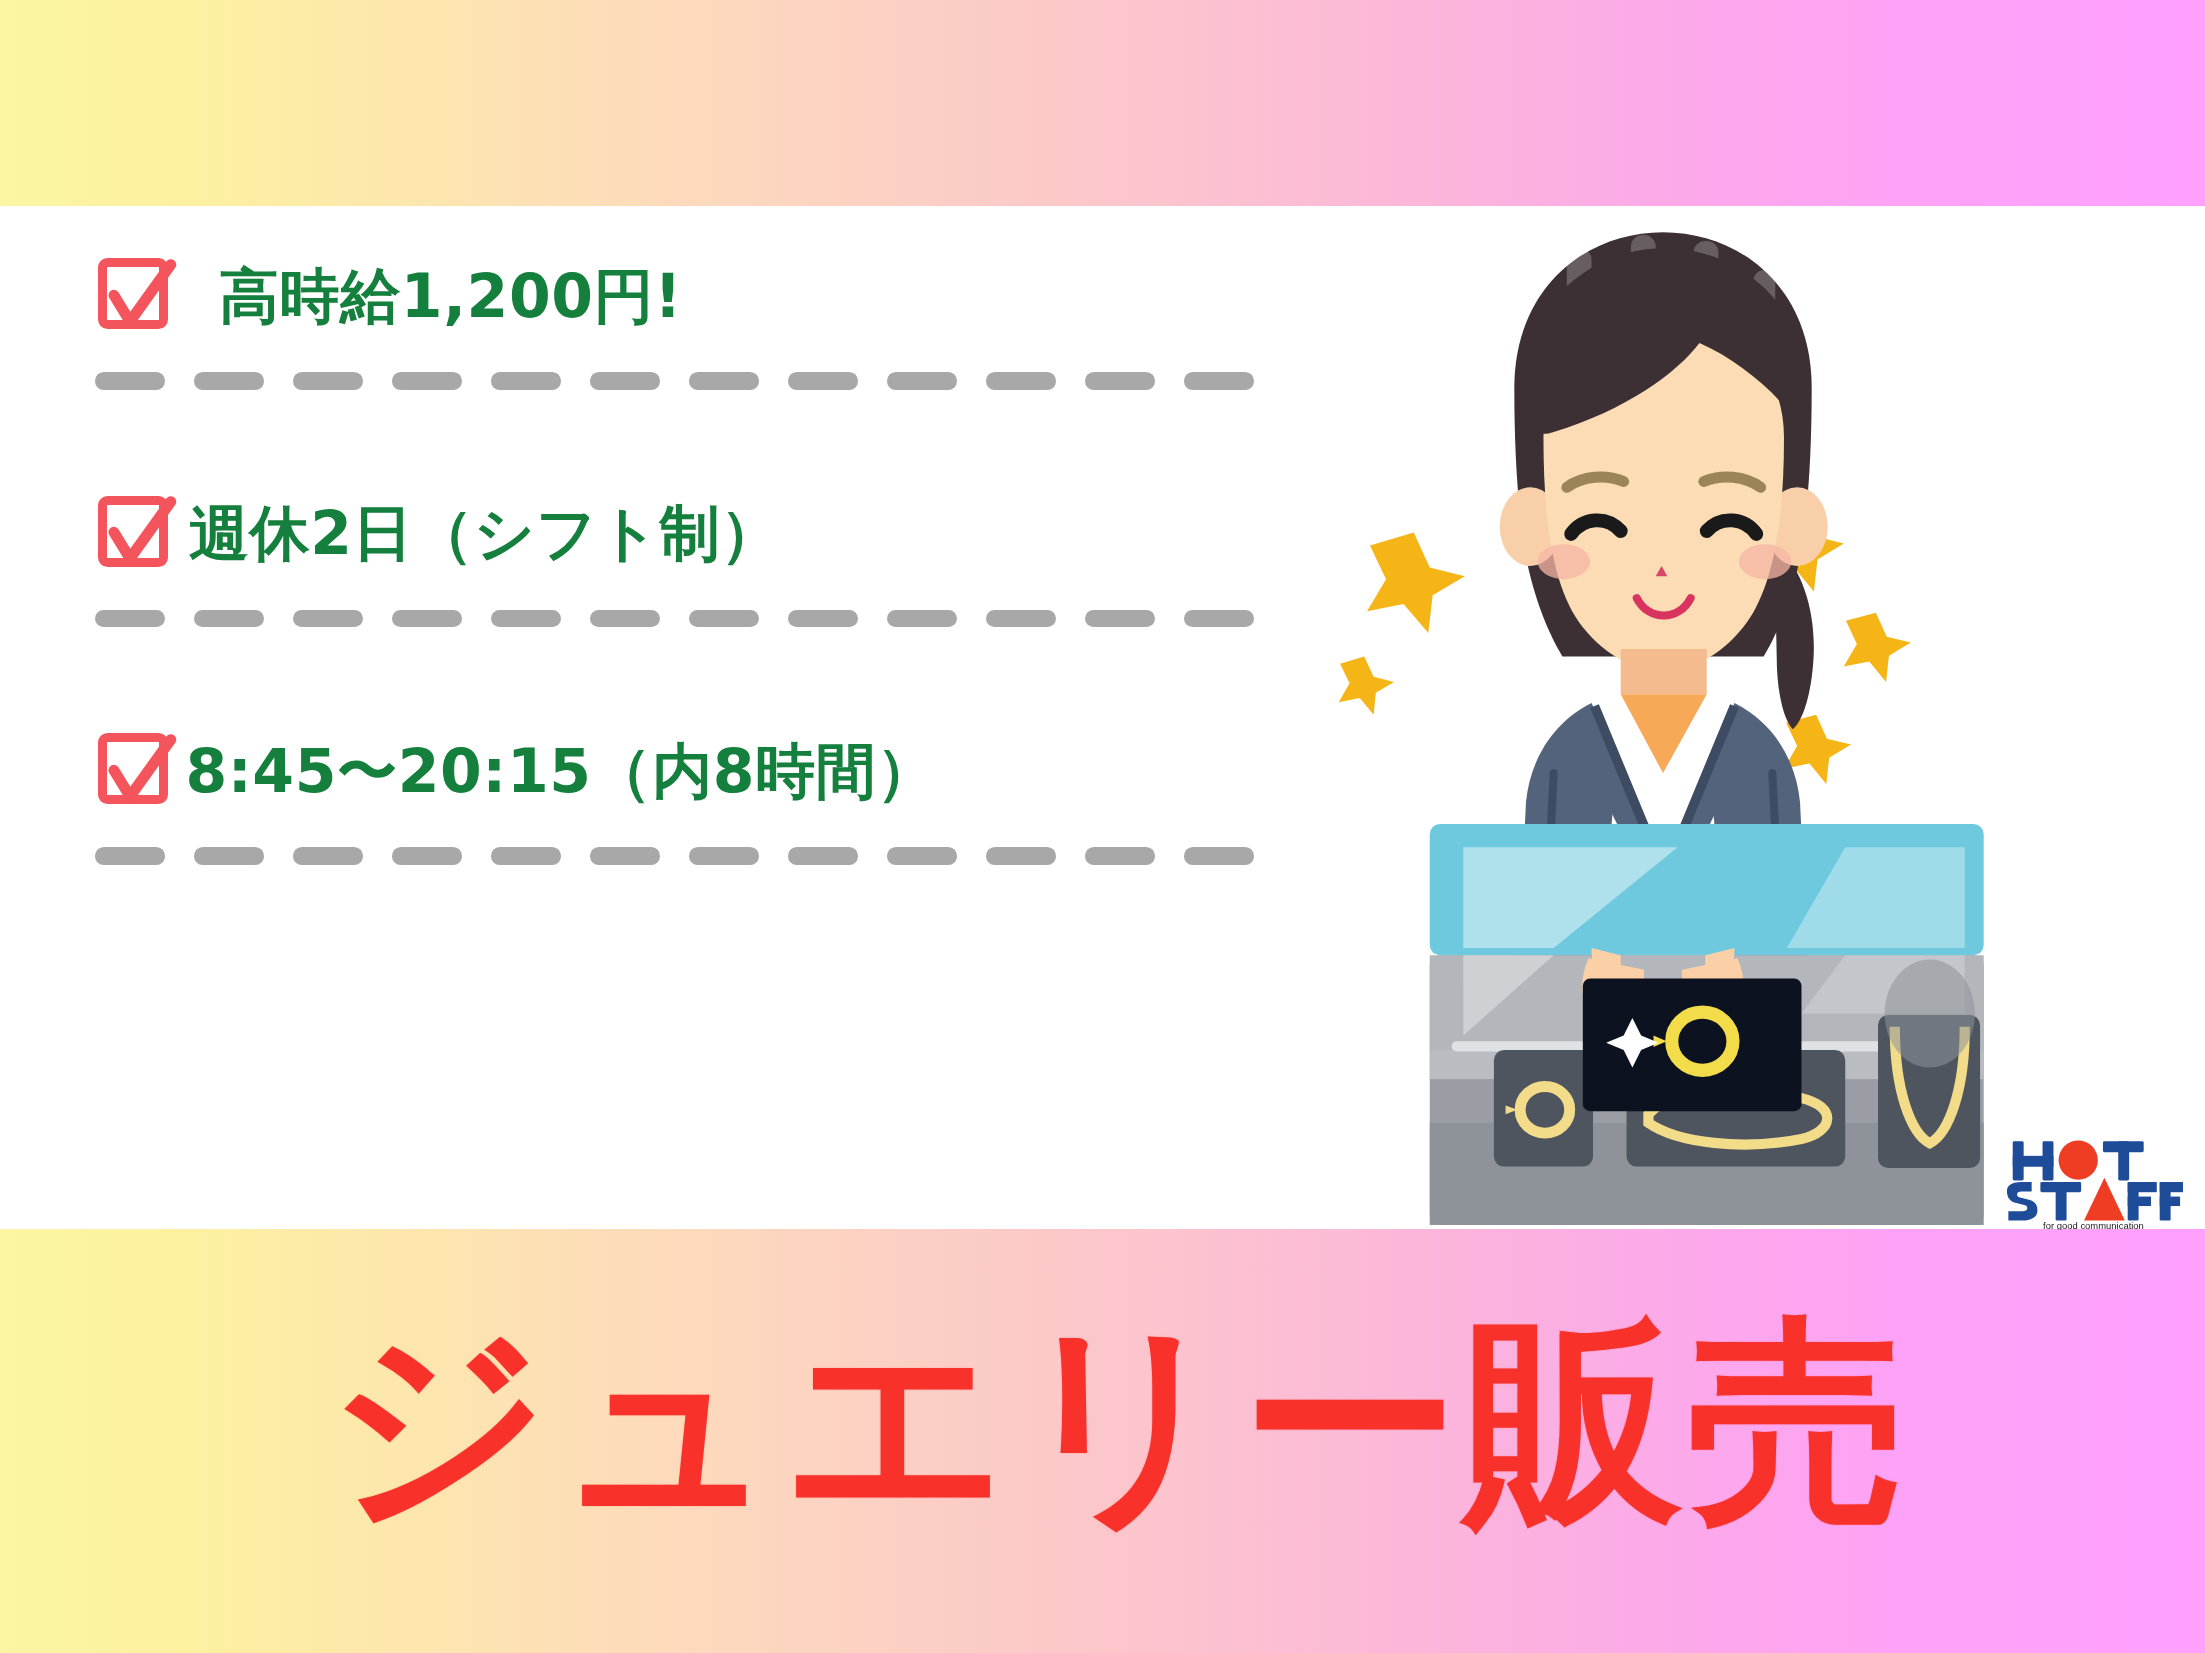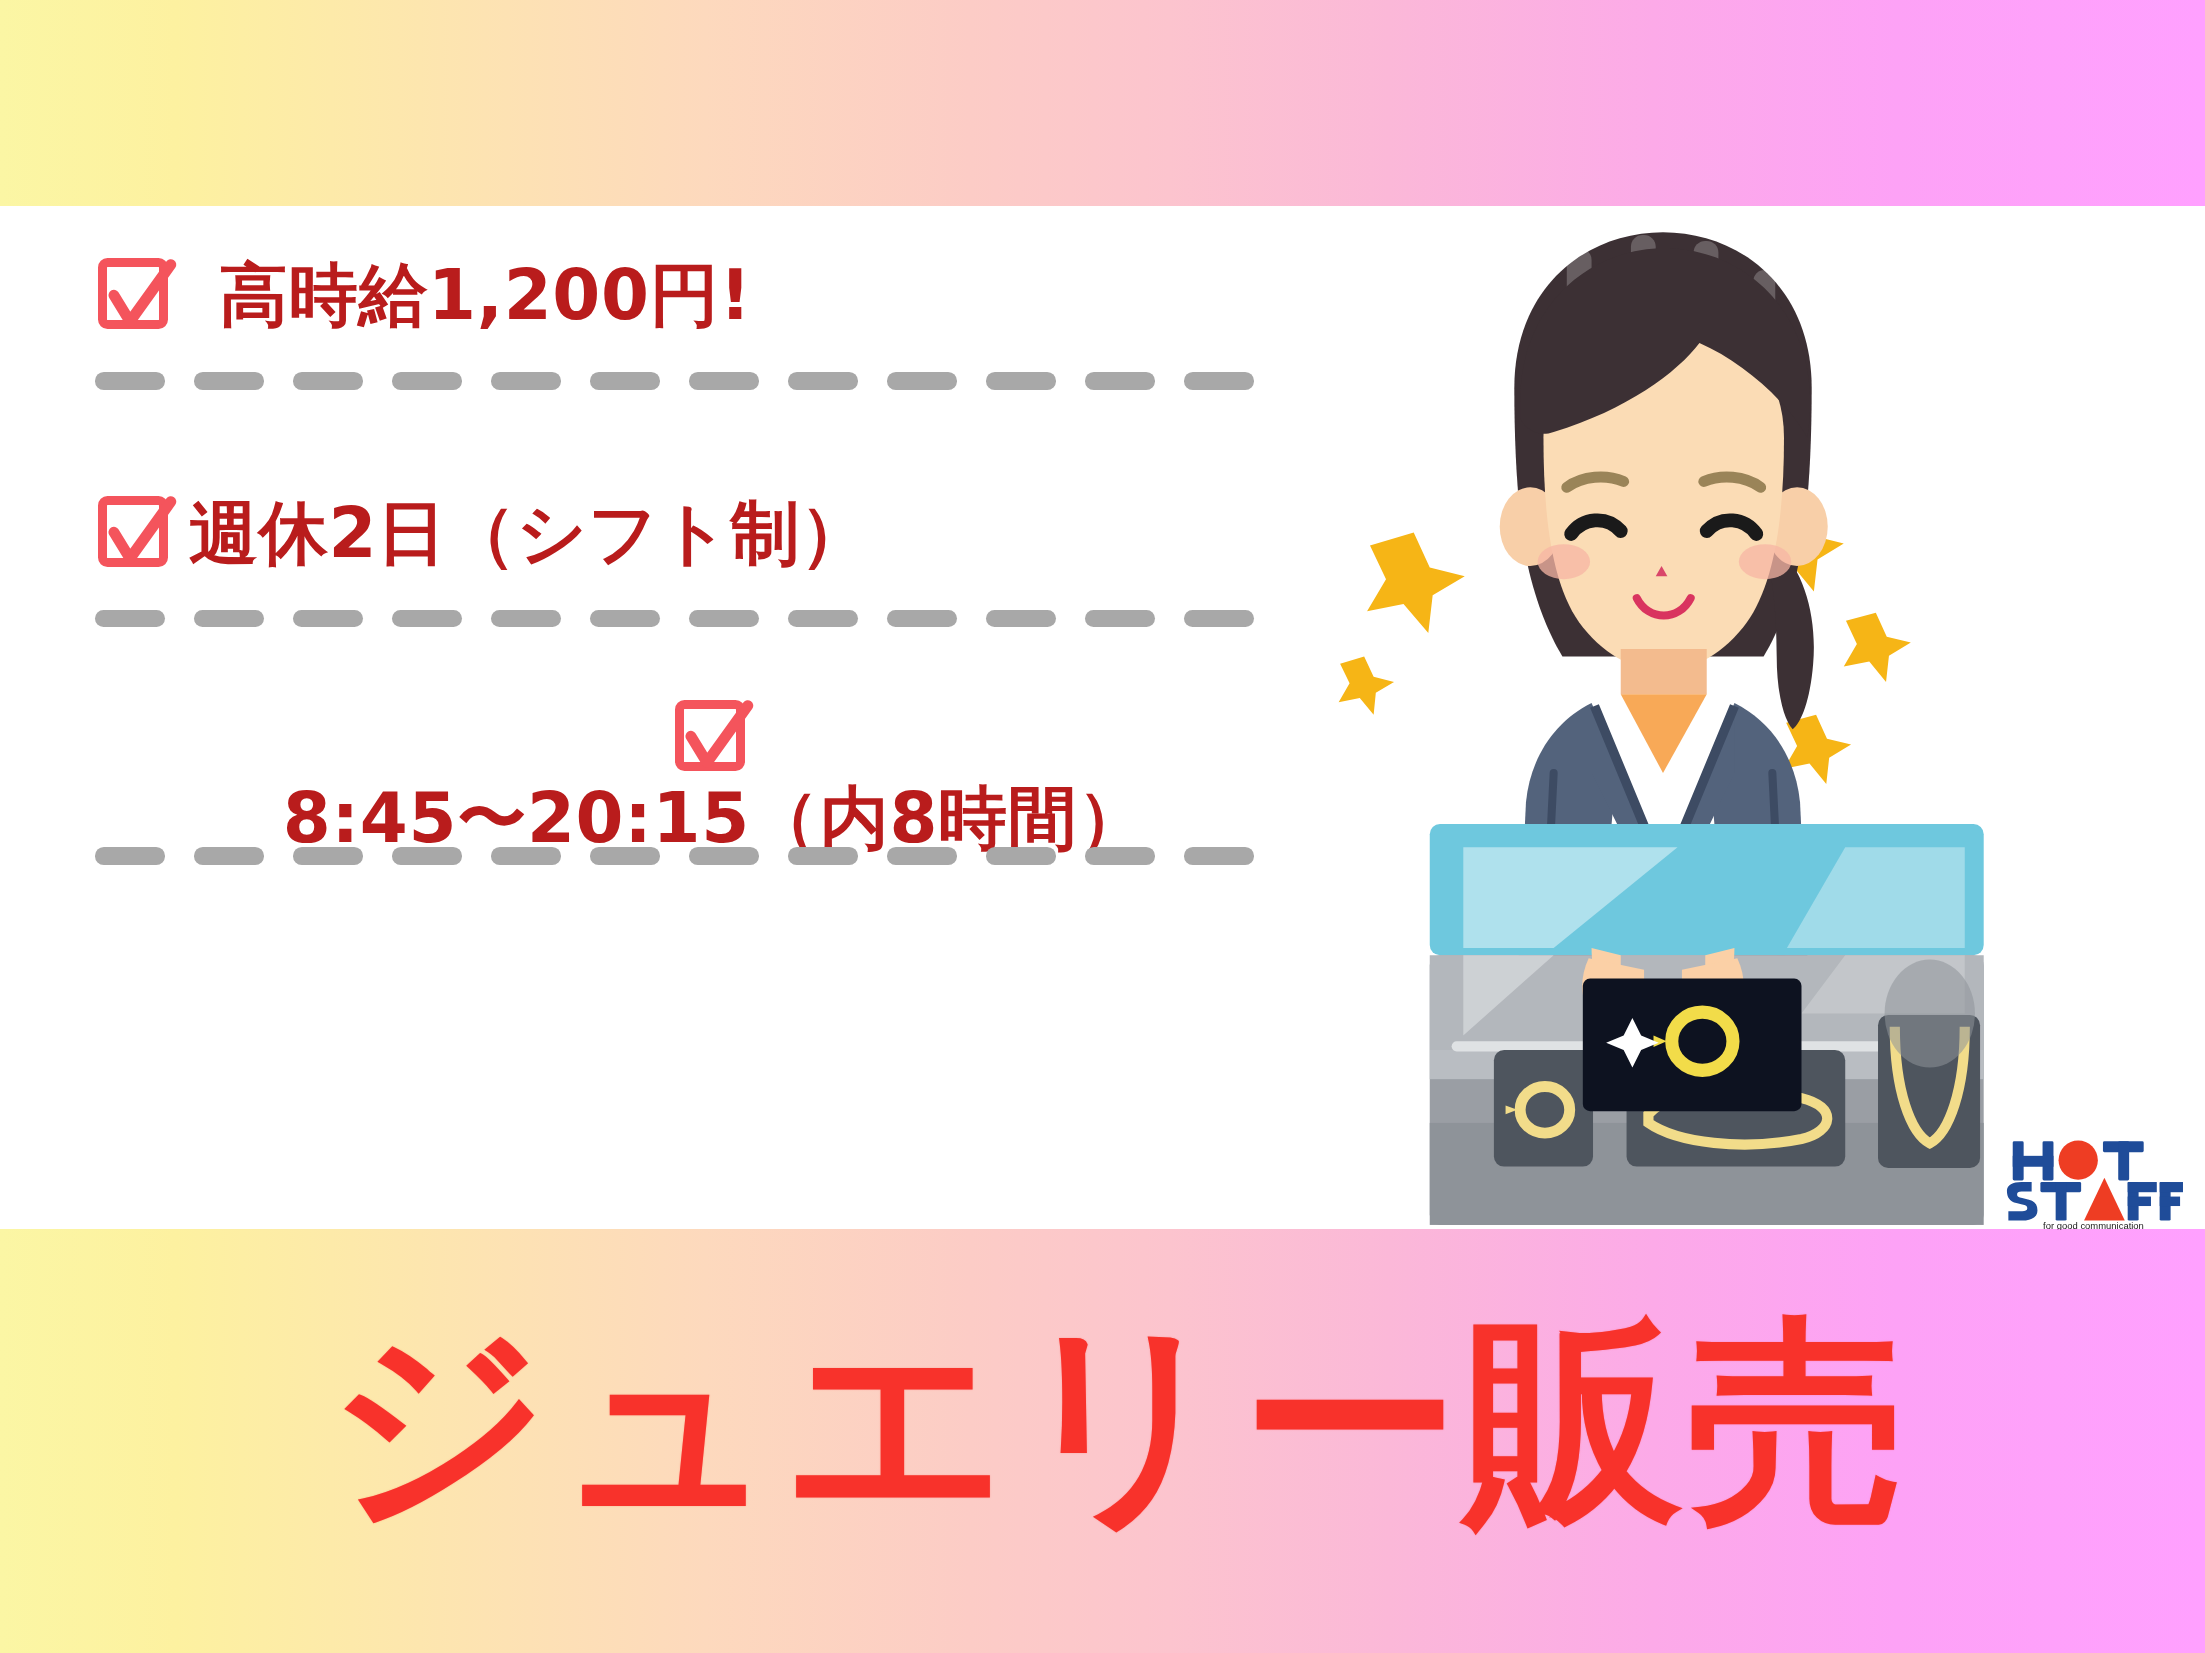--- a/index.html
+++ b/index.html
@@ -86,23 +86,23 @@
   .checkbox .tick {
     position: absolute;
     left: 0;
     top: 0;
     width: 86px;
     height: 86px;
   }
   .checkbox .tick svg { display: block; }
 
   .bullet-text {
-    font-size: 69px;
+    font-size: 60px;
     line-height: 1;
-    color: #b91c1c;
+    color: #15803d;
     letter-spacing: 0.01em;
     white-space: nowrap;
     font-weight: 700;
     font-family: "DejaVu Sans", sans-serif;
   }
   .dash-rule-wrap {
     height: 17.5px;
     display: flex;
     gap: 29px;
   }
@@ -210,21 +210,21 @@
       <span class="dash"></span>
       <span class="dash"></span>
       <span class="dash"></span>
       <span class="dash"></span>
       <span class="dash"></span>
       <span class="dash"></span>
       <span class="dash"></span>
       <span class="dash"></span>
     </div>
 
-    <div class="bullet-row tight" style="margin-top:67px;flex-direction:column;">
+    <div class="bullet-row tight" style="margin-top:67px;">
       <span class="checkbox">
         <span class="box"></span>
         <span class="tick">
           <svg viewBox="0 0 118 118" xmlns="http://www.w3.org/2000/svg">
             <path d="M26 58 L48 94 L104 16" fill="none" stroke="#f4545c" stroke-width="15" stroke-linecap="round" stroke-linejoin="round"></path>
           </svg>
         </span>
       </span>
       <span class="bullet-text">8:45〜20:15（内8時間）</span>
     </div>

